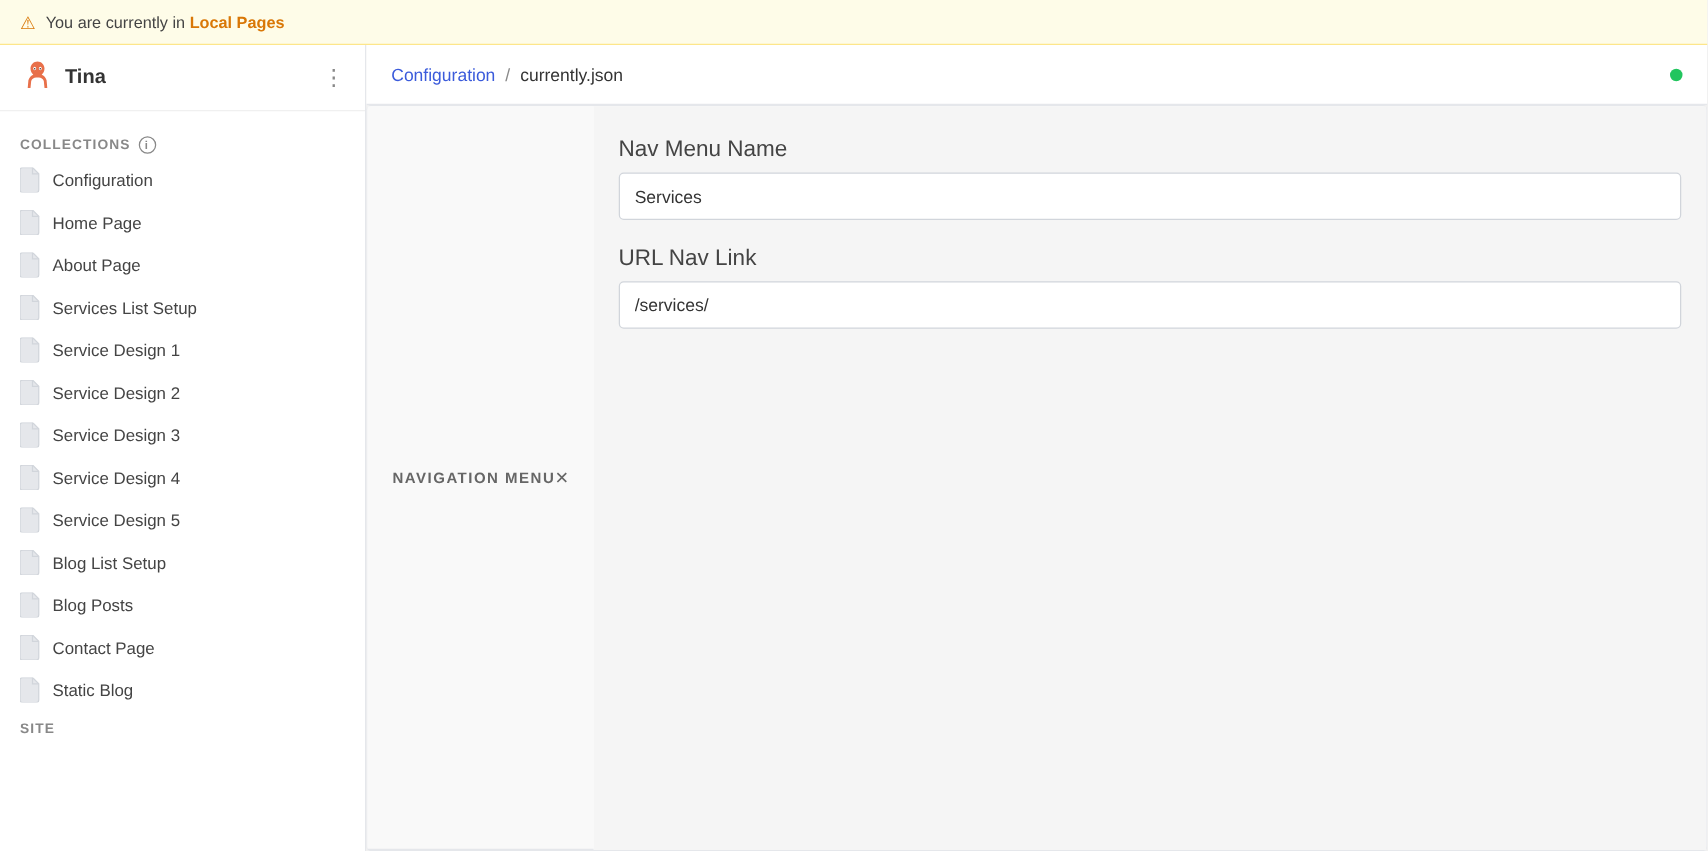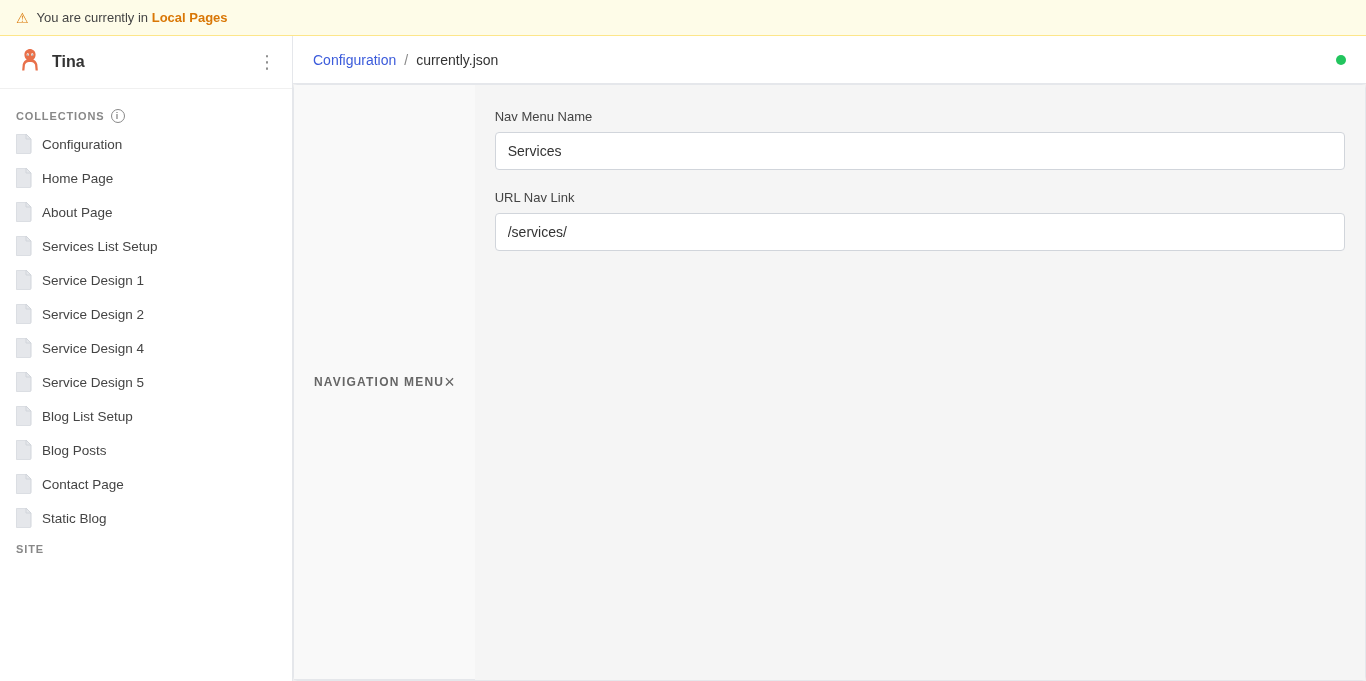--- a/index.html
+++ b/index.html
@@ -223,21 +223,21 @@
       flex: 1;
       background: #f5f5f5;
     }
 
     .form-group {
       margin-bottom: 20px;
     }
 
     .form-label {
       display: block;
-      font-size: 13px;
+      font-size: 18px;
       font-weight: 500;
       color: #444;
       margin-bottom: 8px;
     }
 
     .form-input {
       width: 100%;
       border: 1px solid #d1d5db;
       border-radius: 4px;
       padding: 10px 12px;
@@ -354,20 +354,27 @@
           <path d="M2 0H10L15 5V18C15 19.1 14.1 20 13 20H2C0.9 20 0 19.1 0 18V2C0 0.9 0.9 0 2 0Z" fill="#e5e7eb" stroke="#d1d5db" stroke-width="1"></path>
           <path d="M10 0V5H15" fill="none" stroke="#d1d5db" stroke-width="1"></path>
         </svg>
         <span>Service Design 2</span>
       </div>
       <div class="sidebar-item">
         <svg class="doc-icon" viewBox="0 0 16 20" fill="none" xmlns="http://www.w3.org/2000/svg">
           <path d="M2 0H10L15 5V18C15 19.1 14.1 20 13 20H2C0.9 20 0 19.1 0 18V2C0 0.9 0.9 0 2 0Z" fill="#e5e7eb" stroke="#d1d5db" stroke-width="1"></path>
           <path d="M10 0V5H15" fill="none" stroke="#d1d5db" stroke-width="1"></path>
         </svg>
+        <span>Service Design 3</span>
+      </div>
+      <div class="sidebar-item">
+        <svg class="doc-icon" viewBox="0 0 16 20" fill="none" xmlns="http://www.w3.org/2000/svg">
+          <path d="M2 0H10L15 5V18C15 19.1 14.1 20 13 20H2C0.9 20 0 19.1 0 18V2C0 0.9 0.9 0 2 0Z" fill="#e5e7eb" stroke="#d1d5db" stroke-width="1"></path>
+          <path d="M10 0V5H15" fill="none" stroke="#d1d5db" stroke-width="1"></path>
+        </svg>
         <span>Service Design 4</span>
       </div>
       <div class="sidebar-item">
         <svg class="doc-icon" viewBox="0 0 16 20" fill="none" xmlns="http://www.w3.org/2000/svg">
           <path d="M2 0H10L15 5V18C15 19.1 14.1 20 13 20H2C0.9 20 0 19.1 0 18V2C0 0.9 0.9 0 2 0Z" fill="#e5e7eb" stroke="#d1d5db" stroke-width="1"></path>
           <path d="M10 0V5H15" fill="none" stroke="#d1d5db" stroke-width="1"></path>
         </svg>
         <span>Service Design 5</span>
       </div>
       <div class="sidebar-item">

